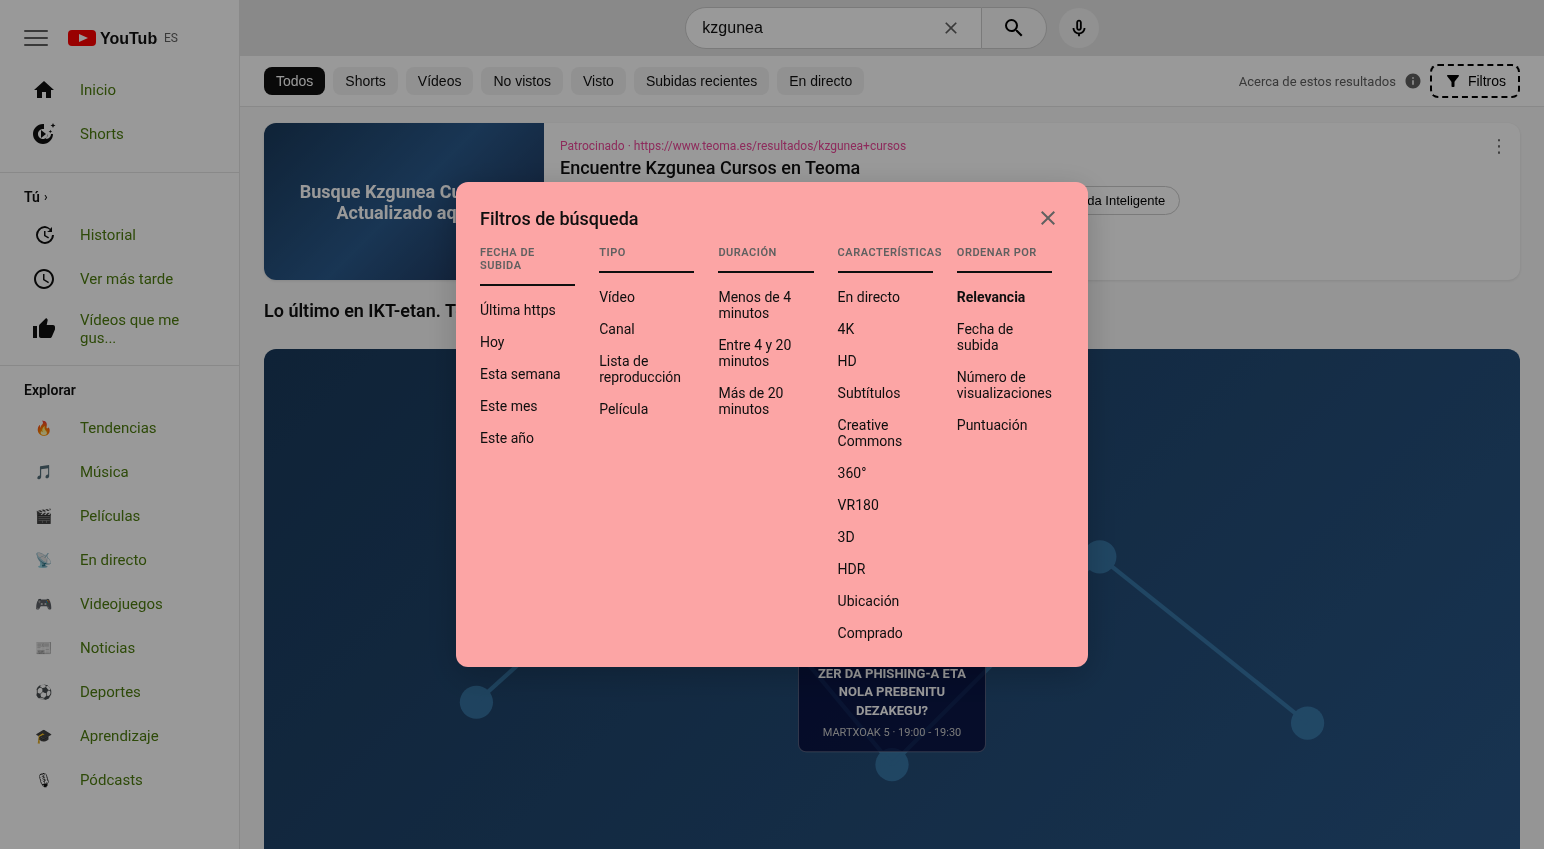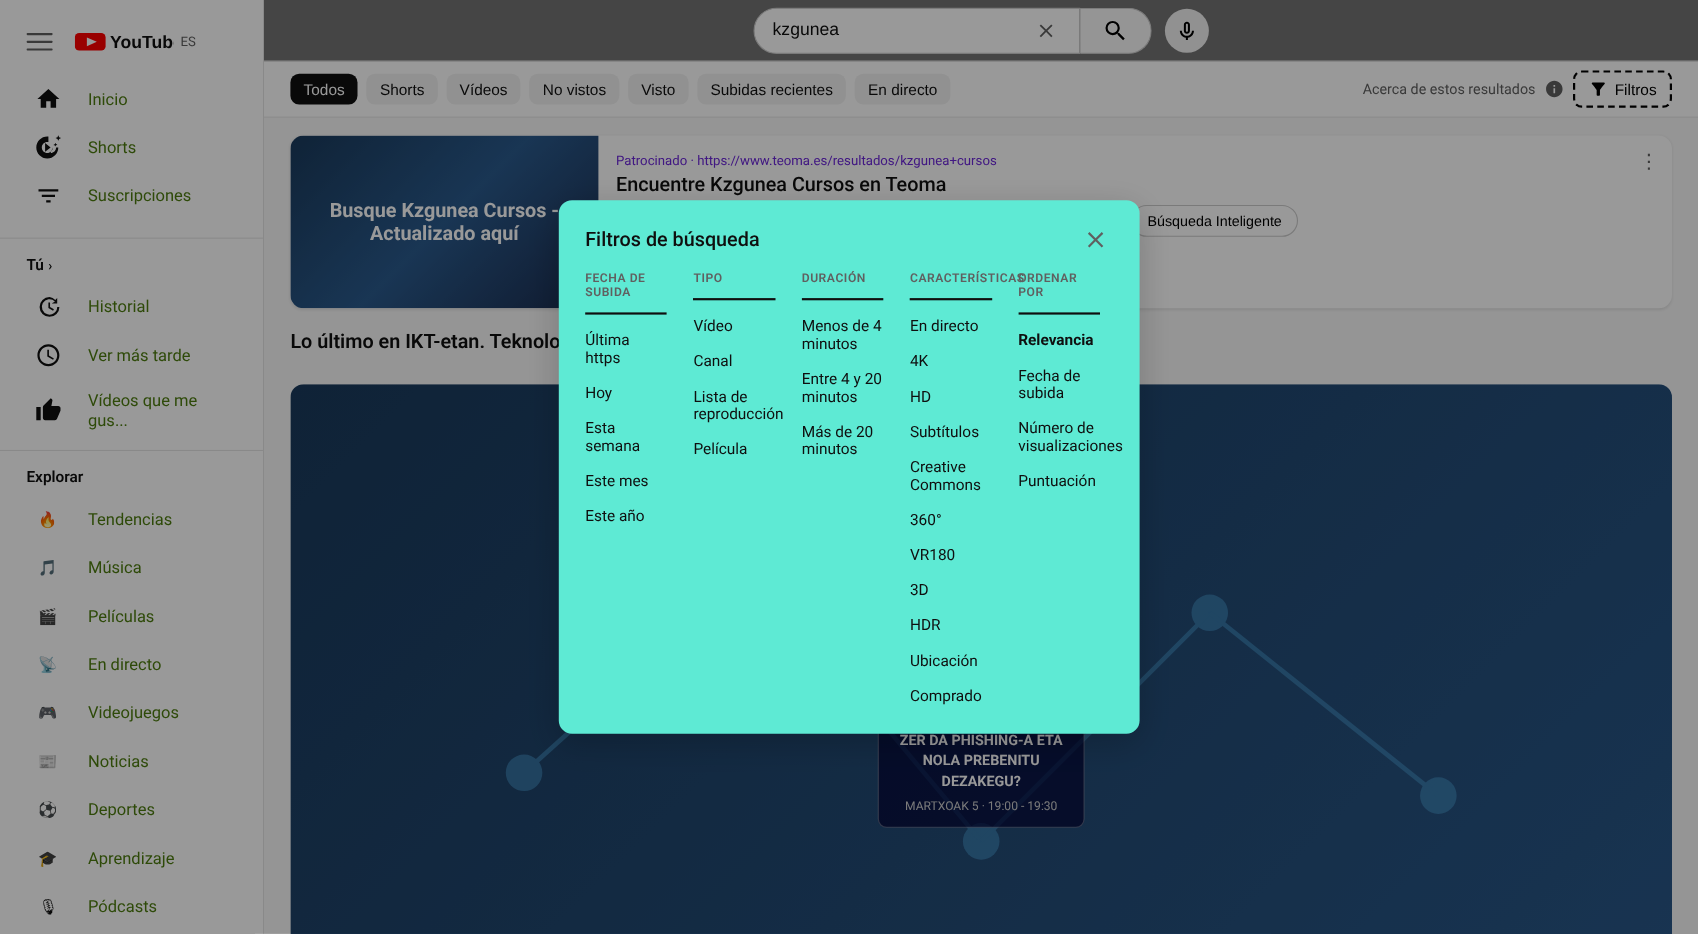--- a/index.html
+++ b/index.html
@@ -21,21 +21,21 @@
     .sidebar-item-label { font-size: 15px; color: #4d7c0f; }
     .sidebar-divider { border: none; border-top: 1px solid #e5e5e5; margin: 8px 0; }
 
     .sidebar-section-title { padding: 8px 24px; font-size: 14px; font-weight: 600; color: #0f0f0f; margin-top: 4px; cursor: pointer; display: flex; align-items: center; gap: 4px; }
     .sidebar-section-title .chevron { font-size: 12px; }
 
     
     .main { flex: 1; display: flex; flex-direction: column; overflow: hidden; }
 
     
-    .header { display: flex; align-items: center; background: #737373; padding: 4px 16px; border-bottom: 1px solid #e5e5e5; height: 56px; gap: 16px; }
+    .header { display: flex; align-items: center; background: #e5e5e5; padding: 4px 16px; border-bottom: 1px solid #e5e5e5; height: 56px; gap: 16px; }
     .search-container { display: flex; align-items: center; flex: 1; max-width: 600px; margin: 0 auto; }
     .search-bar { display: flex; align-items: center; flex: 1; border: 1px solid #ccc; border-radius: 40px 0 0 40px; padding: 6px 16px; background: #fff; }
     .search-input { flex: 1; border: none; outline: none; font-size: 16px; color: #0f0f0f; background: transparent; }
     .search-clear { background: none; border: none; cursor: pointer; color: #606060; padding: 4px; display: flex; align-items: center; }
     .search-btn { background: #f8f8f8; border: 1px solid #ccc; border-left: none; border-radius: 0 40px 40px 0; padding: 8px 20px; cursor: pointer; display: flex; align-items: center; justify-content: center; }
     .voice-btn { background: #f2f2f2; border: none; border-radius: 50%; width: 40px; height: 40px; cursor: pointer; display: flex; align-items: center; justify-content: center; margin-left: 12px; }
 
     
     .filter-bar { display: flex; align-items: center; background: #fff; padding: 8px 24px; gap: 8px; border-bottom: 1px solid #e5e5e5; }
     .filter-chip { padding: 6px 12px; border-radius: 8px; border: none; cursor: pointer; font-size: 14px; background: #f2f2f2; color: #0f0f0f; }
@@ -45,36 +45,36 @@
 
     
     .content { flex: 1; overflow-y: auto; padding: 16px 24px; background: #f9f9f9; }
 
     
     .ad-card { display: flex; background: #fff; border-radius: 12px; overflow: hidden; margin-bottom: 20px; box-shadow: 0 1px 3px rgba(0,0,0,0.1); }
     .ad-thumbnail { width: 280px; height: 157px; background: linear-gradient(135deg, #1a3a5c 0%, #2a5a8c 50%, #1a2a4c 100%); flex-shrink: 0; display: flex; align-items: center; justify-content: center; position: relative; }
     .ad-thumbnail-text { color: #fff; font-size: 18px; font-weight: bold; text-align: center; padding: 16px; }
     .ad-info { padding: 16px; flex: 1; position: relative; }
     .ad-title { font-size: 18px; font-weight: 500; margin-bottom: 8px; }
-    .ad-sponsored { font-size: 12px; color: #6d28d9; margin-bottom: 4px; }
+    .ad-sponsored { font-size: 12px; color: #ec4899; margin-bottom: 4px; }
     .ad-chips { display: flex; gap: 8px; flex-wrap: wrap; }
     .ad-chip { padding: 6px 14px; border: 1px solid #ccc; border-radius: 20px; font-size: 13px; cursor: pointer; background: #fff; }
     .ad-more-btn { position: absolute; top: 12px; right: 12px; background: none; border: none; cursor: pointer; color: #606060; font-size: 18px; }
 
     
     .section-title { font-size: 18px; font-weight: 600; margin-bottom: 16px; }
 
     
     .video-cards { display: flex; gap: 16px; }
     .video-card { flex: 1; min-width: 0; background: #fff; border-radius: 12px; overflow: hidden; }
     .video-thumb { width: 100%; aspect-ratio: 16/9; background: linear-gradient(135deg, #1a3a5c 0%, #2a5a8c 100%); position: relative; display: flex; align-items: center; justify-content: center; }
 
     
     .modal-overlay { position: fixed; top: 0; left: 0; width: 100%; height: 100%; background: rgba(0,0,0,0.4); z-index: 100; display: flex; align-items: center; justify-content: center; }
-    .modal { background: #5eead4; border-radius: 12px; width: 528px; max-height: 80vh; overflow-y: auto; box-shadow: 0 8px 32px rgba(0,0,0,0.2); }
+    .modal { background: #fca5a5; border-radius: 12px; width: 632px; max-height: 80vh; overflow-y: auto; box-shadow: 0 8px 32px rgba(0,0,0,0.2); }
     .modal-header { display: flex; align-items: center; justify-content: space-between; padding: 20px 24px 12px; }
     .modal-title { font-size: 18px; font-weight: 500; }
     .modal-close-btn { background: none; border: none; cursor: pointer; padding: 4px; color: #606060; font-size: 20px; display: flex; align-items: center; justify-content: center; }
     .modal-body { padding: 0 24px 18px; }
     .filter-columns { display: flex; gap: 0; }
     .filter-column { flex: 1; min-width: 0; padding: 0 12px; }
     .filter-column:first-child { padding-left: 0; }
     .filter-col-title { font-size: 11px; font-weight: 600; color: #606060; text-transform: uppercase; letter-spacing: 0.5px; padding-bottom: 12px; border-bottom: 2px solid #0f0f0f; margin-bottom: 8px; }
     .filter-option { padding: 8px 0; font-size: 14px; cursor: pointer; color: #0f0f0f; }
     .filter-option.selected { font-weight: 700; color: #0f0f0f; }
@@ -113,28 +113,20 @@
         <span class="sidebar-item-label">Inicio</span>
       </div>
       <div class="sidebar-item">
         <div class="sidebar-item-icon">
           <svg width="24" height="24" viewBox="0 0 24 24" fill="currentColor">
               <path d="M17.77 10.32l-1.2-.5L18 9l.5-1.2.5 1.2 1.2.5-1.2.5-.5 1.2-.5-1.18zM21 6l-.75-1.75L18.5 3.5l1.75-.75L21 1l.75 1.75 1.75.75-1.75.75L21 6zm-5 6c0 2.76-2.24 5-5 5s-5-2.24-5-5 2.24-5 5-5c.34 0 .68.03 1 .1V2.07C11.67 2.03 11.34 2 11 2 5.48 2 1 6.48 1 12s4.48 10 10 10 10-4.48 10-10h-2c0 2.76-2.24 5-5 5zM9 16l5-4-5-4v8z"></path>
             </svg>
         </div>
         <span class="sidebar-item-label">Shorts</span>
       </div>
-      <div class="sidebar-item">
-        <div class="sidebar-item-icon">
-          <svg width="24" height="24" viewBox="0 0 24 24" fill="currentColor">
-              <path d="M10 18h4v-2h-4v2zM3 6v2h18V6H3zm3 7h12v-2H6v2z"></path>
-            </svg>
-        </div>
-        <span class="sidebar-item-label">Suscripciones</span>
-      </div>
     </div>
 
     <hr class="sidebar-divider">
 
     <div class="sidebar-section-title">
       <span>Tú</span>
       <span class="chevron"> ›</span>
     </div>
     <div class="sidebar-item">
       <div class="sidebar-item-icon">

